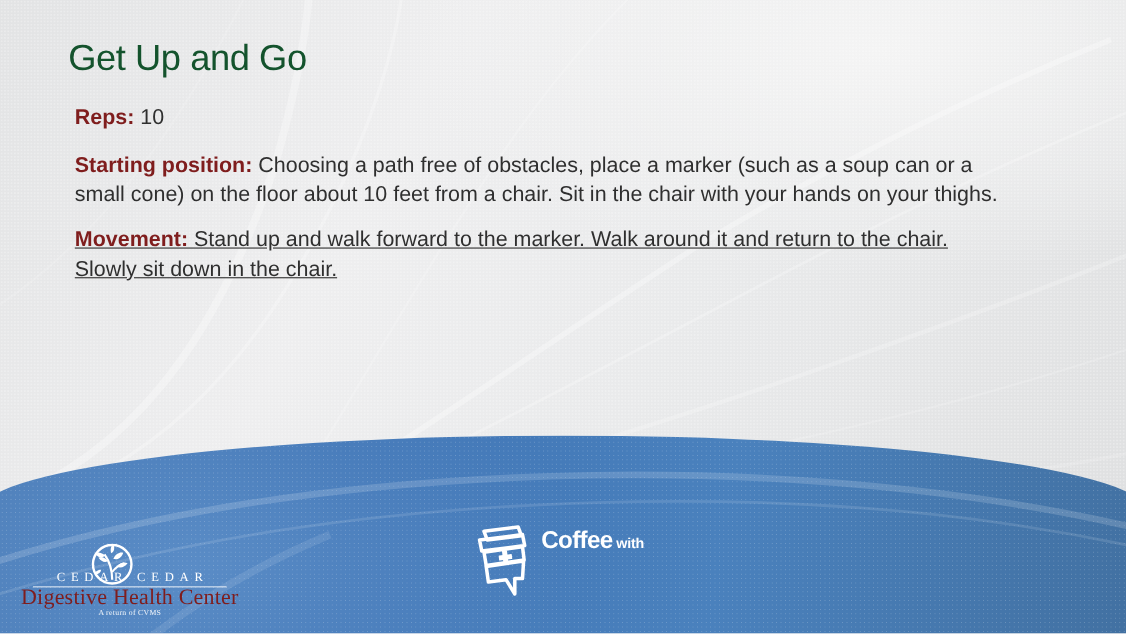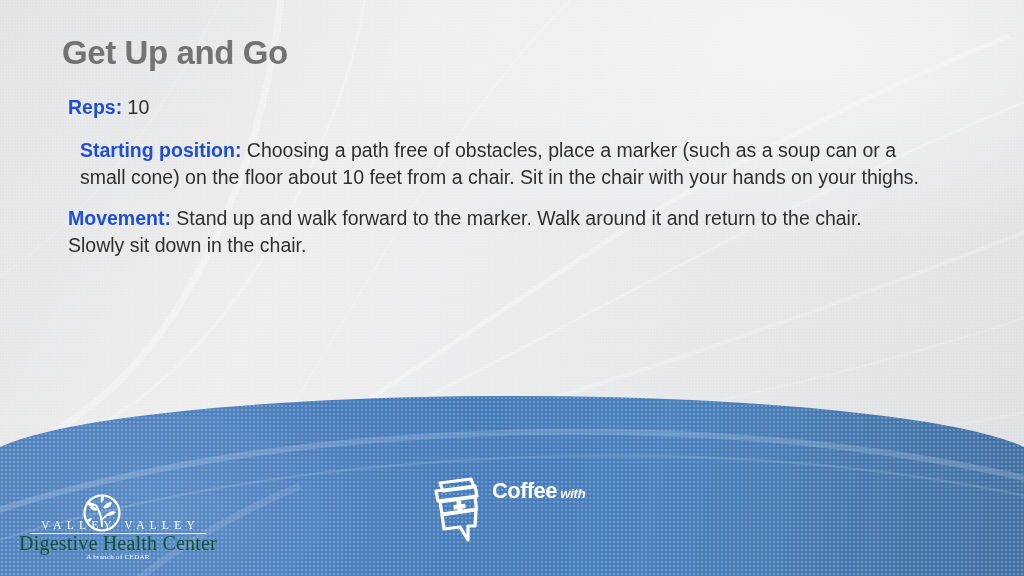--- a/index.html
+++ b/index.html
@@ -67,43 +67,43 @@
     border-radius: 50% 50% 0 0 / 70px 70px 0 0;
     overflow: hidden;
   }
 
   
   .title {
     position: absolute;
     left: 62px;
     top: 34px;
     font-size: 33px;
-    font-weight: bold;
+    font-weight: normal;
     letter-spacing: -0.4px;
-    color: #737373;
+    color: #14532d;
   }
   .body-block {
     position: absolute;
     left: 68px;
     top: 94px;
     width: 852px;
     color: #2b2b2b;
   }
   .line {
     font-size: 19.5px;
     line-height: 1.38;
     margin-bottom: 16px;
     color: #2f2f2f;
   }
-  .line:last-child { margin-bottom: 0; }
+  .line:last-child { margin-bottom: 0; text-decoration: underline; }
   .line .lbl {
     font-weight: bold;
-    color: #1d4ed8;
-  }
-  .para { margin-bottom: 14px; margin-left: 12px; }
+    color: #7f1d1d;
+  }
+  .para { margin-bottom: 14px; }
 
   
   .cvms-logo {
     position: absolute;
     left: 18px;
     top: 496px;
     width: 200px;
     height: 66px;
     color: #ffffff;
   }
@@ -134,21 +134,21 @@
   }
   .cvms-name {
     position: absolute;
     left: 0;
     top: 36px;
     width: 200px;
     text-align: center;
     font-family: "Liberation Serif", serif;
     font-size: 20px;
     letter-spacing: 0.2px;
-    color: #14532d;
+    color: #7f1d1d;
   }
   .cvms-sub {
     position: absolute;
     left: 0;
     top: 57px;
     width: 200px;
     text-align: center;
     font-family: "Liberation Serif", serif;
     font-size: 7px;
     letter-spacing: 0.3px;
@@ -178,21 +178,20 @@
     font-size: 22px;
     font-weight: bold;
     letter-spacing: -0.6px;
     line-height: 1.04;
     white-space: nowrap;
   }
   .coffee-line1 .with {
     font-size: 13px;
     font-weight: bold;
     letter-spacing: -0.2px;
-    font-style: italic;
   }
   .coffee-line2 {
     font-size: 25px;
     font-weight: bold;
     letter-spacing: -0.8px;
     line-height: 1.04;
     white-space: nowrap;
   }
 </style>
 </head>
@@ -250,37 +249,37 @@
     </div>
 
     <div class="line">
       <span class="lbl">Movement:</span>
       <span>Stand up and walk forward to the marker. Walk around it and return to the chair. Slowly sit down in the chair.</span>
     </div>
 
   </div>
 
   <div class="cvms-logo">
-    <div class="cvms-cedar">VALLEY VALLEY</div>
+    <div class="cvms-cedar">CEDAR CEDAR</div>
     <div class="cvms-rule"></div>
     <div class="cvms-emblem">
       <svg width="44" height="40" viewBox="0 0 44 40" aria-hidden="true">
         <circle cx="22" cy="19" r="17.5" fill="none" stroke="#ffffff" stroke-width="2.2"></circle>
         <path d="M22 33 C22 24 20 17 15 10" fill="none" stroke="#ffffff" stroke-width="2"></path>
         <path d="M22 26 C25 22 29 19 33 18" fill="none" stroke="#ffffff" stroke-width="1.8"></path>
         <path d="M15.5 11 C12 8 9 8 7 10 C10 13 13 13.5 15.5 11 Z" fill="#ffffff"></path>
         <path d="M18 16 C15 12.5 12 11.5 9.5 13 C12 16.5 15.5 17.8 18 16 Z" fill="#ffffff"></path>
         <path d="M23 14 C25 9.5 29 7.5 32 8.5 C30.5 13 27 15.5 23 14 Z" fill="#ffffff"></path>
         <path d="M26 21 C29 17.5 33 16.5 36 18 C33.5 21.5 29.5 22.8 26 21 Z" fill="#ffffff"></path>
         <path d="M21 9 C20 5 21 2 23 1 C24.5 4 24 7.5 21 9 Z" fill="#ffffff"></path>
         <path d="M12 24 C9 24 6.5 25.5 6 28 C9 28.5 11.5 27 12 24 Z" fill="#ffffff"></path>
       </svg>
     </div>
     <div class="cvms-name">Digestive Health Center</div>
-    <div class="cvms-sub">A branch of CEDAR</div>
+    <div class="cvms-sub">A return of CVMS</div>
   </div>
 
   <div class="coffee-logo">
     <div class="coffee-cup">
       <svg width="64" height="74" viewBox="0 0 64 74" aria-hidden="true">
         <g fill="none" stroke="#ffffff" stroke-width="3.2" stroke-linejoin="round" stroke-linecap="round">
 
           <path d="M16 9 L47 5 L50 13 L19 17 Z"></path>
 
           <path d="M12 17 L51 12 L53 22 L14 27 Z"></path>

